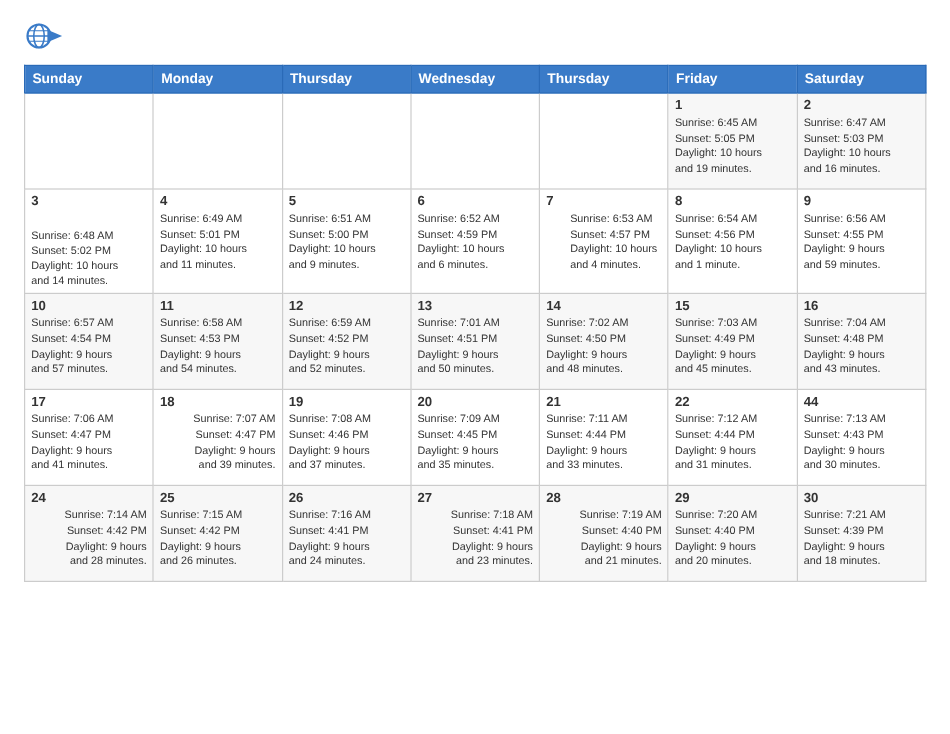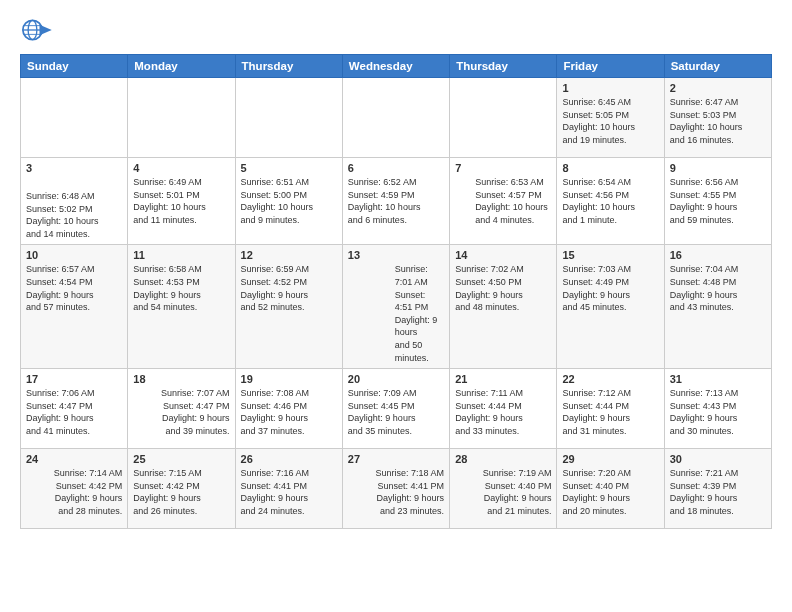--- a/index.html
+++ b/index.html
@@ -219,21 +219,21 @@
           </td>
           <td>
             <span class="day-num">12</span>
             <div class="day-info" style="white-space: pre-line;">Sunrise: 6:59 AM
 Sunset: 4:52 PM
 Daylight: 9 hours
 and 52 minutes.</div>
           </td>
           <td>
             <span class="day-num">13</span>
-            <div class="day-info" style="white-space: pre-line; margin-left: 47px;">Sunrise: 7:01 AM
+            <div class="day-info" style="white-space: pre-line;">Sunrise: 7:01 AM
 Sunset: 4:51 PM
 Daylight: 9 hours
 and 50 minutes.</div>
           </td>
           <td>
             <span class="day-num">14</span>
             <div class="day-info" style="white-space: pre-line;">Sunrise: 7:02 AM
 Sunset: 4:50 PM
 Daylight: 9 hours
 and 48 minutes.</div>
@@ -290,21 +290,21 @@
 and 33 minutes.</div>
           </td>
           <td>
             <span class="day-num">22</span>
             <div class="day-info" style="white-space: pre-line;">Sunrise: 7:12 AM
 Sunset: 4:44 PM
 Daylight: 9 hours
 and 31 minutes.</div>
           </td>
           <td>
-            <span class="day-num">31</span>
+            <span class="day-num">44</span>
             <div class="day-info" style="white-space: pre-line;">Sunrise: 7:13 AM
 Sunset: 4:43 PM
 Daylight: 9 hours
 and 30 minutes.</div>
           </td>
         </tr>
         <tr>
           <td>
             <span class="day-num">24</span>
             <div class="day-info" style="white-space: pre-line; text-align: right;">Sunrise: 7:14 AM

